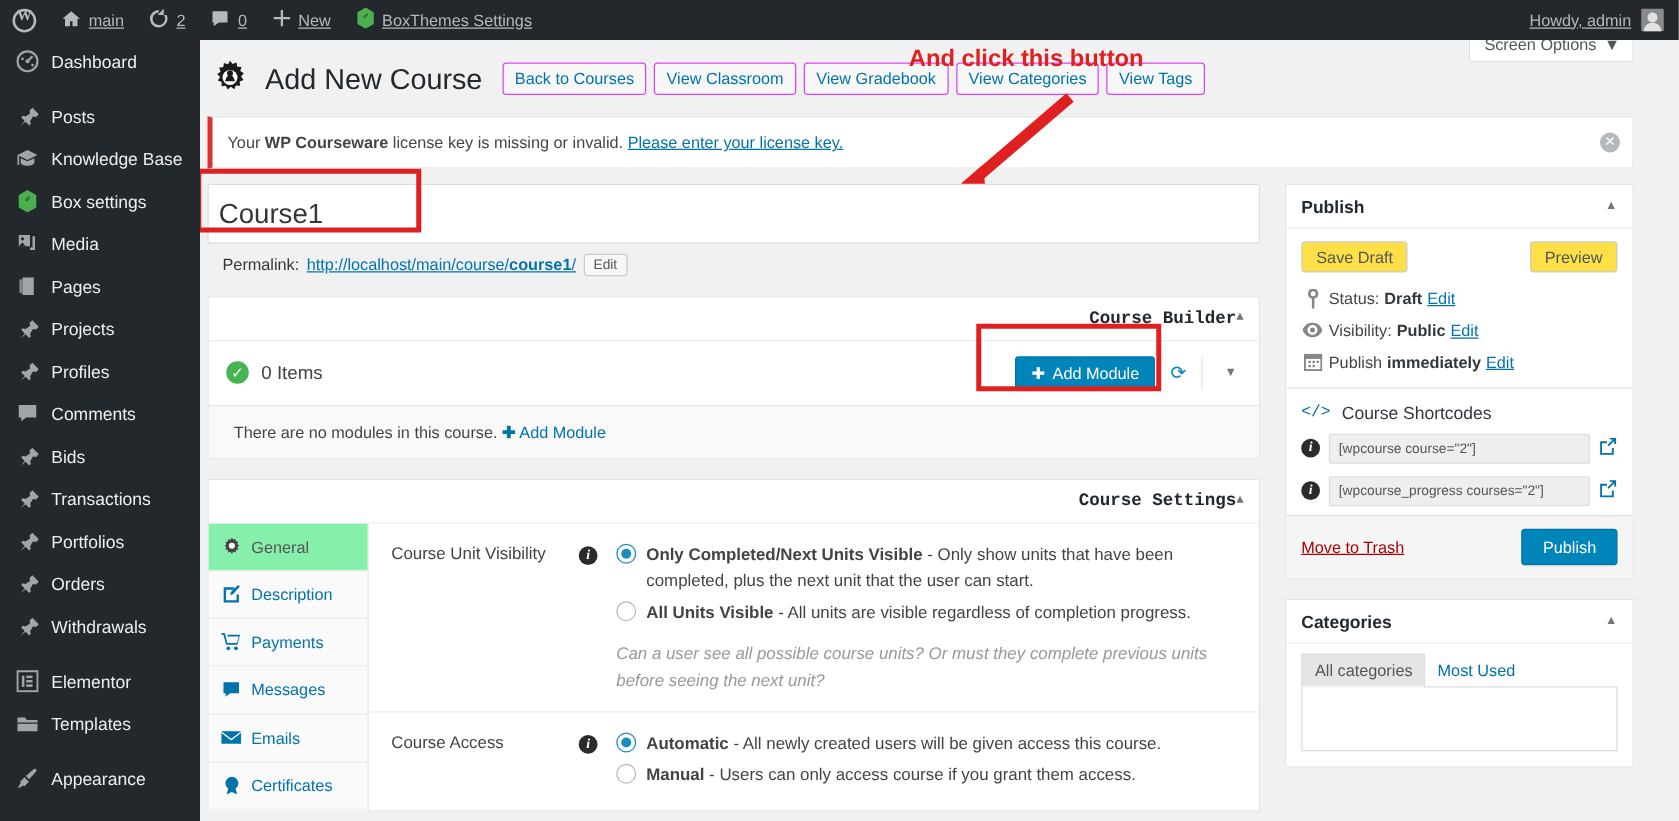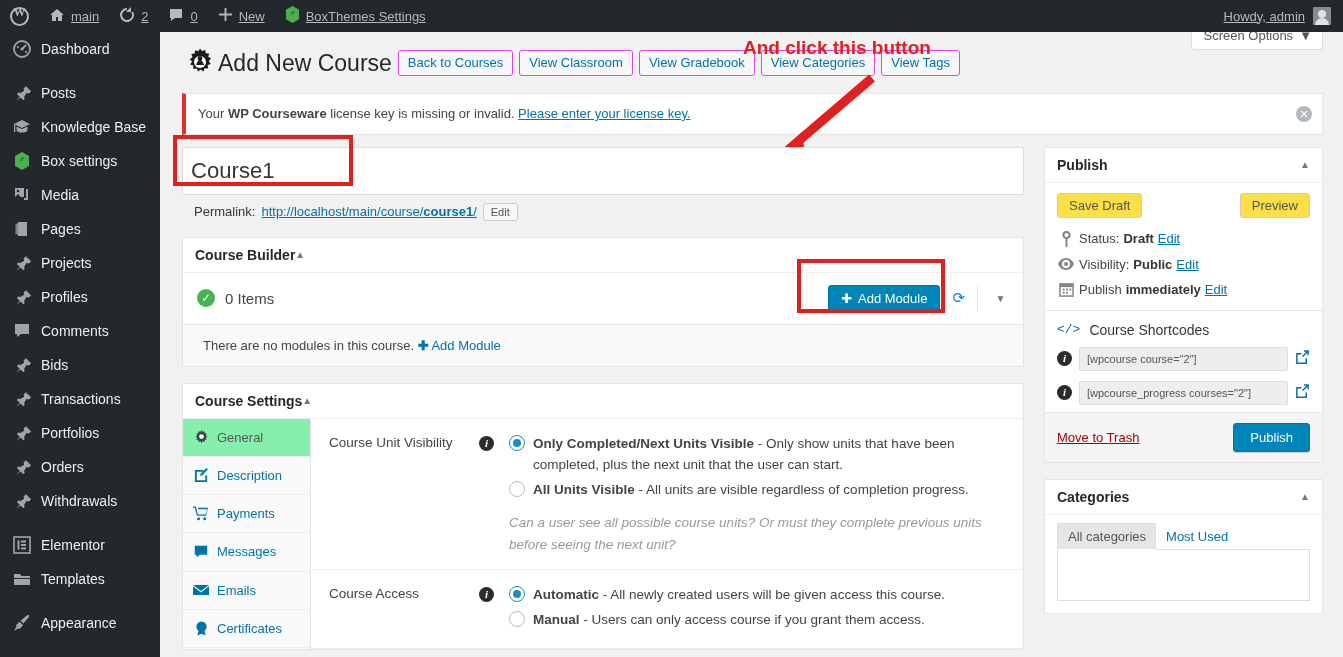--- a/index.html
+++ b/index.html
@@ -68,28 +68,28 @@
   .menu-item .mlabel { line-height: 1; }
   .menu-sep { height: 10px; }
   .mi-ico {
     width: 20px; height: 20px; display:flex; align-items:center; justify-content:center;
     color: #a0a5aa; flex: 0 0 20px;
   }
   .mi-ico svg { display:block; }
 
   
   #wpcontent {
-    position: absolute; top: 32px; left: 160px;
+    position: absolute; top: 32px; left: 144px;
     width: 1183px; height: 625px;
     background: #f1f1f1;
     overflow: hidden;
   }
   #wpbody { padding: 10px 20px 0 22px; position: relative; }
 
-  .page-head { display: flex; align-items: center; height: 42px; }
+  .page-head { display: flex; align-items: center; gap: 10px; height: 42px; }
   .gear-logo { width: 36px; height: 36px; flex:0 0 36px; }
   .page-title { font-size: 23px; font-weight: 400; color: #23282d; white-space: nowrap; }
   .page-btn {
     background: #f7f7f7; border: 1px solid #d946ef; border-radius: 3px;
     color: #0073aa; font-size: 13px; padding: 4px 9px; line-height: 16px;
     cursor: pointer; white-space: nowrap; font-family: "Liberation Sans", sans-serif;
   }
   .head-btns { display:flex; gap:6px; align-items:center; margin-left: 6px; }
 
   .screen-options {
@@ -145,22 +145,22 @@
     background: #f7f7f7; border: 1px solid #ccc; border-radius: 3px;
     font-size: 11px; padding: 2px 7px; color: #555; cursor: pointer;
     font-family: "Liberation Sans", sans-serif;
   }
 
   
   .postbox {
     background: #fff; border: 1px solid #e5e5e5; margin-top: 16px;
   }
   .pb-head {
-    display:flex; align-items:center; justify-content: flex-start;
-    padding: 9px 12px; border-bottom: 1px solid #eee;
+    display:flex; align-items:center; justify-content: flex-end;
+    padding: 9px 12px; border-bottom: 1px solid #eee; font-family: Liberation Mono, monospace;
   }
   .pb-title { font-size: 14px; font-weight: 700; color: #23282d; }
   .toggle-ind { color: #72777c; font-size: 10px; cursor: pointer; }
 
   .cb-bar {
     display:flex; align-items:center; justify-content: space-between;
     padding: 12px 0 12px 14px; border-bottom: 1px solid #e5e5e5;
     position: relative;
   }
   .cb-items { display:flex; align-items:center; gap: 10px; font-size: 15px; color: #444; }

